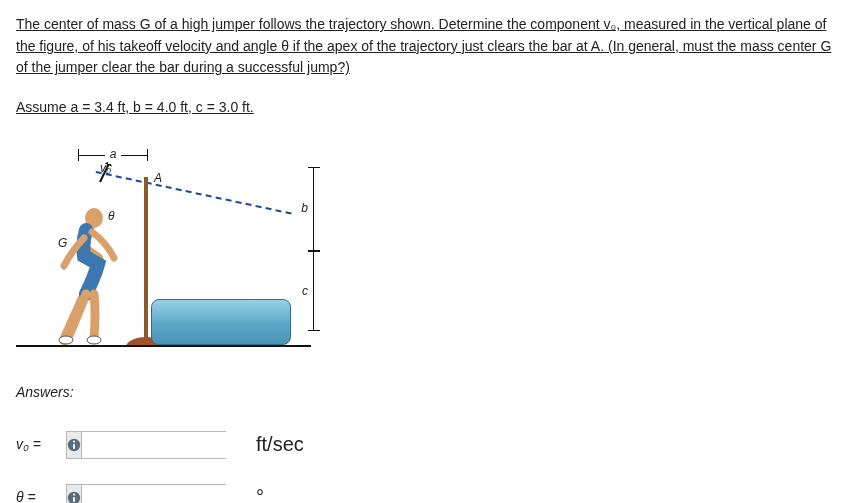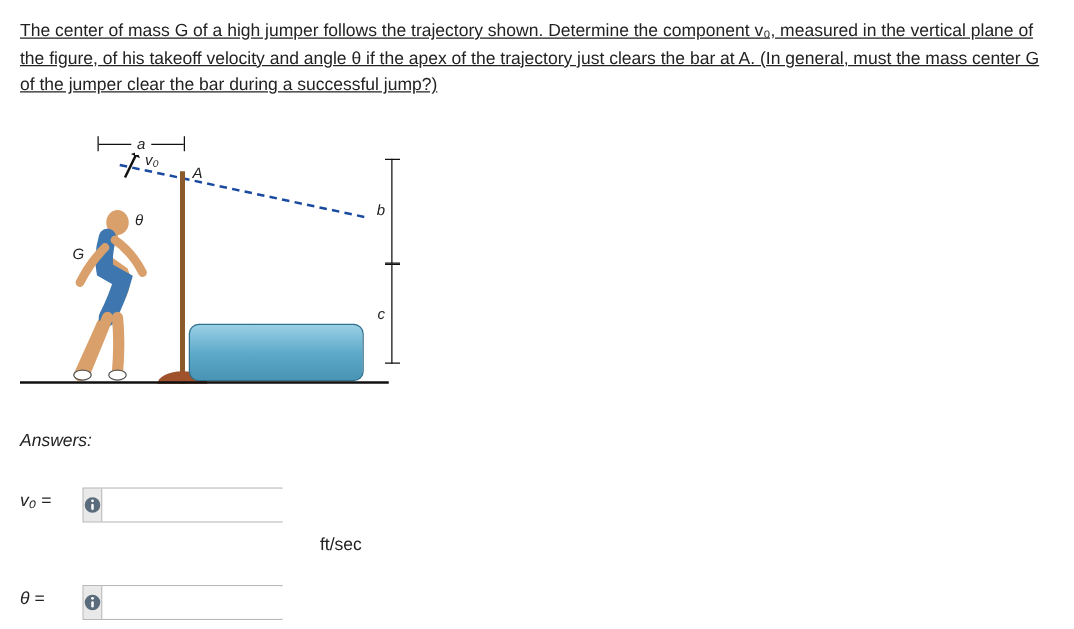--- a/index.html
+++ b/index.html
@@ -17,20 +17,21 @@
   .assume { margin-bottom: 14px; }
   .figure-slot {
     width: 300px;
     height: 215px;
     position: relative;
     margin-bottom: 30px;
   }
   .answers-label { margin: 0 0 26px 0; font-size: 14px; font-style: italic; }
   .answer-row {
     display: flex;
+    align-items: center;
     margin-bottom: 22px;
   }
   .var-label {
     width: 50px;
     font-style: italic;
     font-size: 14px;
   }
   .input-wrap {
     display: flex;
     align-items: stretch;
@@ -50,22 +51,21 @@
   .ans-input {
     flex: 1;
     border: none;
     outline: none;
     padding: 0 6px;
     font-size: 13px;
     background: #fff;
   }
   .unit {
     margin-left: 30px;
-    font-size: 14px;
-    margin-top: 35px;
+    font-size: 20px;
   }
 
   
   .fig-ground {
     position: absolute; left: 0; bottom: 5px; width: 295px; height: 2px; background: #111;
   }
   .fig-bar-post {
     position: absolute; left: 128px; bottom: 5px; width: 4px; height: 170px; background: #8a5a2b;
   }
   .fig-bar-base {
@@ -91,41 +91,42 @@
   .dim-a {
     position: absolute; left: 62px; top: 12px; width: 70px; height: 12px;
     border-left:1px solid #111; border-right:1px solid #111;
     display:flex; align-items:center; justify-content:center;
   }
   .dim-a::before, .dim-a::after { content:""; position:absolute; top:50%; height:1px; background:#111; }
   .dim-a::before { left:0; width:26px; }
   .dim-a::after { right:0; width:26px; }
   .dim-a span { font-style: italic; font-size:12px; background:#fff; padding:0 2px; position:relative; z-index:1; }
   .lbl-A { position:absolute; left:138px; top:32px; font-style:italic; font-size:12px; }
-  .lbl-v0 { position:absolute; left:100px; top:22px; font-style:italic; font-size:12px; }
+  .lbl-v0 { position:absolute; left:84px; top:22px; font-style:italic; font-size:12px; }
   .lbl-theta { position:absolute; left:92px; top:70px; font-style:italic; font-size:12px; }
   .lbl-G { position:absolute; left:42px; top:97px; font-style:italic; font-size:12px; }
   .dim-b-line { position:absolute; right:2px; top:30px; height:84px; width:1px; border-left:1px solid #111;}
   .dim-b-line::before, .dim-b-line::after{content:"";position:absolute;left:-6px;width:12px;height:1px;background:#111;}
   .dim-b-line::before{top:0;}
   .dim-b-line::after{bottom:0;}
   .lbl-b { position:absolute; right:8px; top:62px; font-style:italic; font-size:12px;}
   .dim-c-line { position:absolute; right:2px; top:114px; height:80px; width:1px; border-left:1px solid #111;}
   .dim-c-line::before, .dim-c-line::after{content:"";position:absolute;left:-6px;width:12px;height:1px;background:#111;}
   .dim-c-line::before{top:0;}
   .dim-c-line::after{bottom:0;}
   .lbl-c { position:absolute; right:8px; top:145px; font-style:italic; font-size:12px;}
   .arrow-v0{position:absolute;left:84px;top:44px;width:26px;height:2px;background:#111;transform-origin:left center;transform:rotate(-64deg);}
   .arrow-v0::after{content:"";position:absolute;right:-1px;top:-3px;border:4px solid transparent;border-left-color:#111;}
 </style>
 </head>
 <body>
 
 <div class="question">
   <p>The center of mass G of a high jumper follows the trajectory shown. Determine the component v₀, measured in the vertical plane of the figure, of his takeoff velocity and angle θ if the apex of the trajectory just clears the bar at A. (In general, must the mass center G of the jumper clear the bar during a successful jump?)</p>
+  <p class="assume">Assume a = 3.4 ft, b = 4.0 ft, c = 3.0 ft.</p>
 </div>
 
 <div class="figure-slot">
   <div class="dim-a">
       <span>a</span>
     </div>
   <span class="lbl-v0">v₀</span>
   <span class="lbl-A">A</span>
   <span class="lbl-theta">θ</span>
   <span class="lbl-G">G</span>

